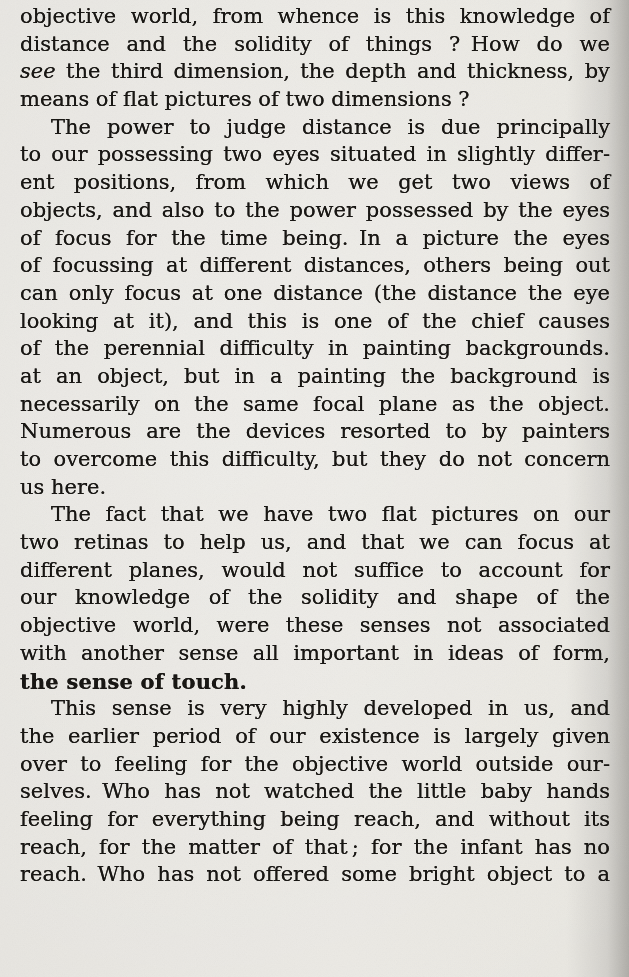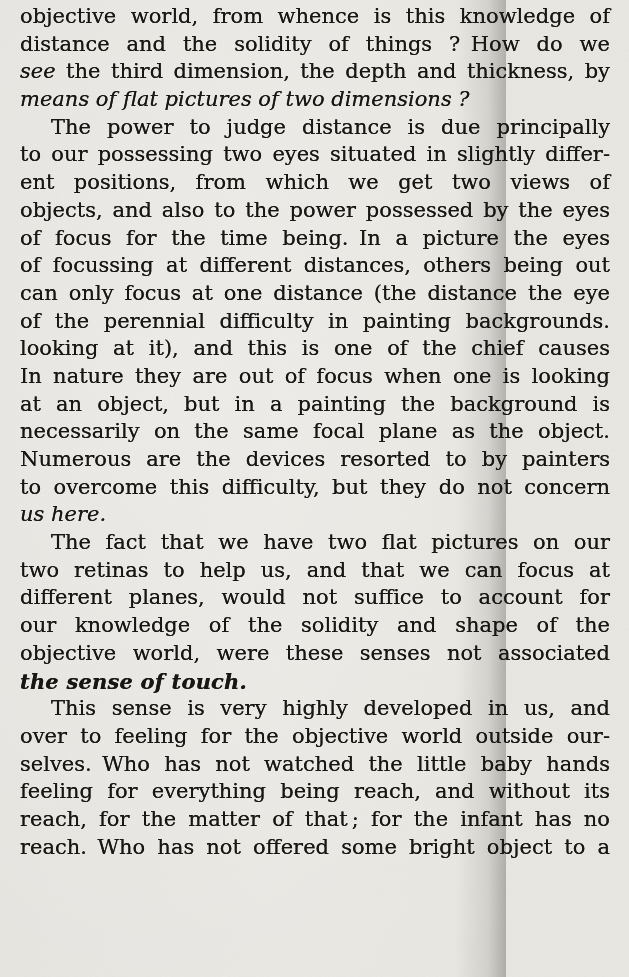--- a/index.html
+++ b/index.html
@@ -5,21 +5,21 @@
   html, body {
     margin: 0;
     padding: 0;
     width: 629px;
     height: 977px;
     overflow: hidden;
     background: #e9e7e2;
   }
   .book-page {
     position: relative;
-    width: 506px;
+    width: 629px;
     height: 977px;
     background:
       radial-gradient(ellipse 140% 110% at 35% 40%, rgba(255,255,255,0.22), rgba(0,0,0,0) 70%),
       linear-gradient(90deg, #e6e4df 0%, #eae8e3 55%, #e9e7e1 90%, #d2d0cb 96.5%, #aeaca7 100%),
       #e9e7e2;
   }
   .page-text {
     position: absolute;
     top: 3px;
     left: 20px;
@@ -31,21 +31,21 @@
     text-shadow: 0 0 0.45px rgba(10,8,5,0.85);
   }
   .line {
     text-align: justify;
     text-align-last: justify;
     white-space: normal;
     height: 27.7px;
     overflow: visible;
   }
   .line.indent { padding-left: 31px; }
-  .line.end { text-align-last: left; font-style: italic; }
+  .line.end { text-align-last: left; }
   .line .italic { font-style: italic; }
   .line .bold { font-weight: bold; letter-spacing: 0.2px; margin-top: 8px; }
   .noise-overlay {
     position: absolute;
     inset: 0;
     width: 629px;
     height: 977px;
     opacity: 0.06;
     pointer-events: none;
   }
@@ -59,35 +59,36 @@
       <div class="line"><span>distance and the solidity of things ? How do we</span></div>
       <div class="line"><span class="italic">see</span><span> the third dimension, the depth and thickness, by</span></div>
       <div class="line end"><span>means of flat pictures of two dimensions ?</span></div>
       <div class="line indent"><span>The power to judge distance is due principally</span></div>
       <div class="line"><span>to our possessing two eyes situated in slightly differ-</span></div>
       <div class="line"><span>ent positions, from which we get two views of</span></div>
       <div class="line"><span>objects, and also to the power possessed by the eyes</span></div>
       <div class="line"><span>of focus for the time being. In a picture the eyes</span></div>
       <div class="line"><span>of focussing at different distances, others being out</span></div>
       <div class="line"><span>can only focus at one distance (the distance the eye</span></div>
+      <div class="line"><span>looking at it), and this is one of the chief causes</span></div>
       <div class="line"><span>of the perennial difficulty in painting backgrounds.</span></div>
-      <div class="line"><span>looking at it), and this is one of the chief causes</span></div>
-      <div class="line"><span>In nature they are out of focus when one is looking</span></div>
       <div class="line"><span>at an object, but in a painting the background is</span></div>
       <div class="line"><span>necessarily on the same focal plane as the object.</span></div>
       <div class="line"><span>Numerous are the devices resorted to by painters</span></div>
       <div class="line"><span>to overcome this difficulty, but they do not concern</span></div>
       <div class="line end"><span>us here.</span></div>
       <div class="line indent"><span>The fact that we have two flat pictures on our</span></div>
       <div class="line"><span>two retinas to help us, and that we can focus at</span></div>
       <div class="line"><span>different planes, would not suffice to account for</span></div>
       <div class="line"><span>our knowledge of the solidity and shape of the</span></div>
       <div class="line"><span>objective world, were these senses not associated</span></div>
+      <div class="line"><span>with another sense all important in ideas of form,</span></div>
       <div class="line end"><span class="bold">the sense of touch.</span></div>
       <div class="line indent"><span>This sense is very highly developed in us, and</span></div>
+      <div class="line"><span>the earlier period of our existence is largely given</span></div>
       <div class="line"><span>over to feeling for the objective world outside our-</span></div>
       <div class="line"><span>selves. Who has not watched the little baby hands</span></div>
       <div class="line"><span>feeling for everything being reach, and without its</span></div>
       <div class="line"><span>reach, for the matter of that ; for the infant has no</span></div>
       <div class="line"><span>reach. Who has not offered some bright object to a</span></div>
     </div>
   <svg class="noise-overlay" xmlns="http://www.w3.org/2000/svg">
     <defs>
       <filter id="grain">
         <feTurbulence type="fractalNoise" baseFrequency="0.9" numOctaves="2" stitchTiles="stitch"></feTurbulence>

